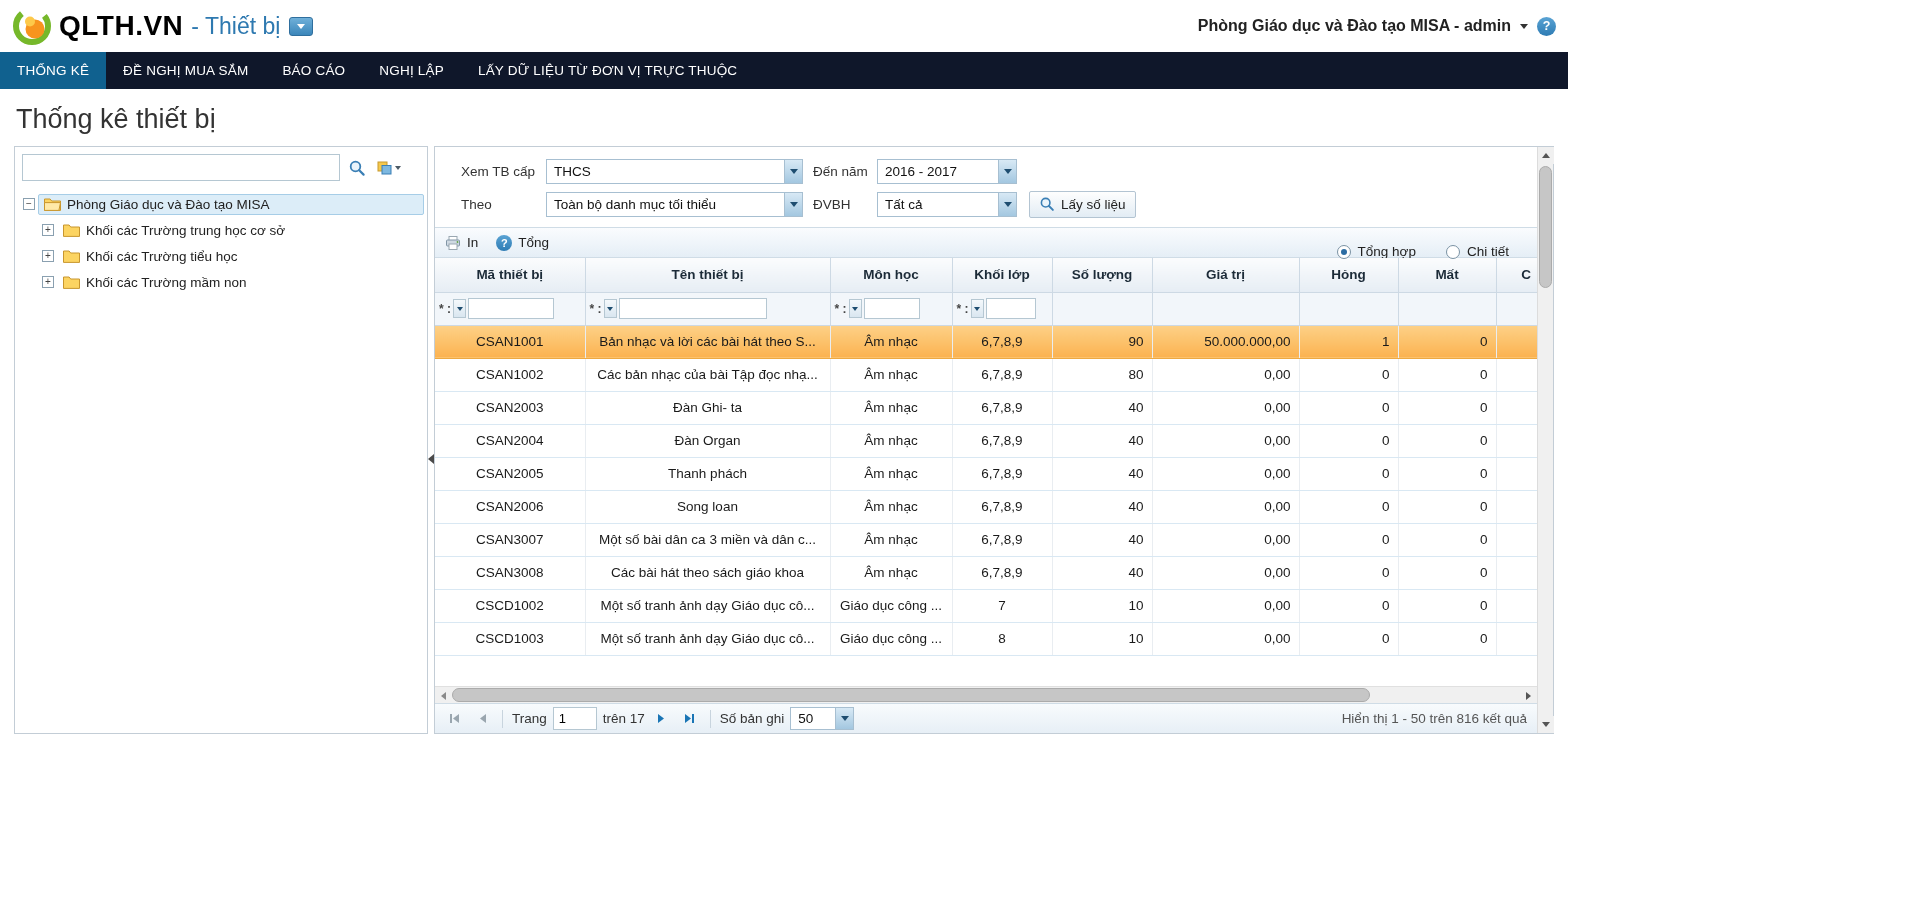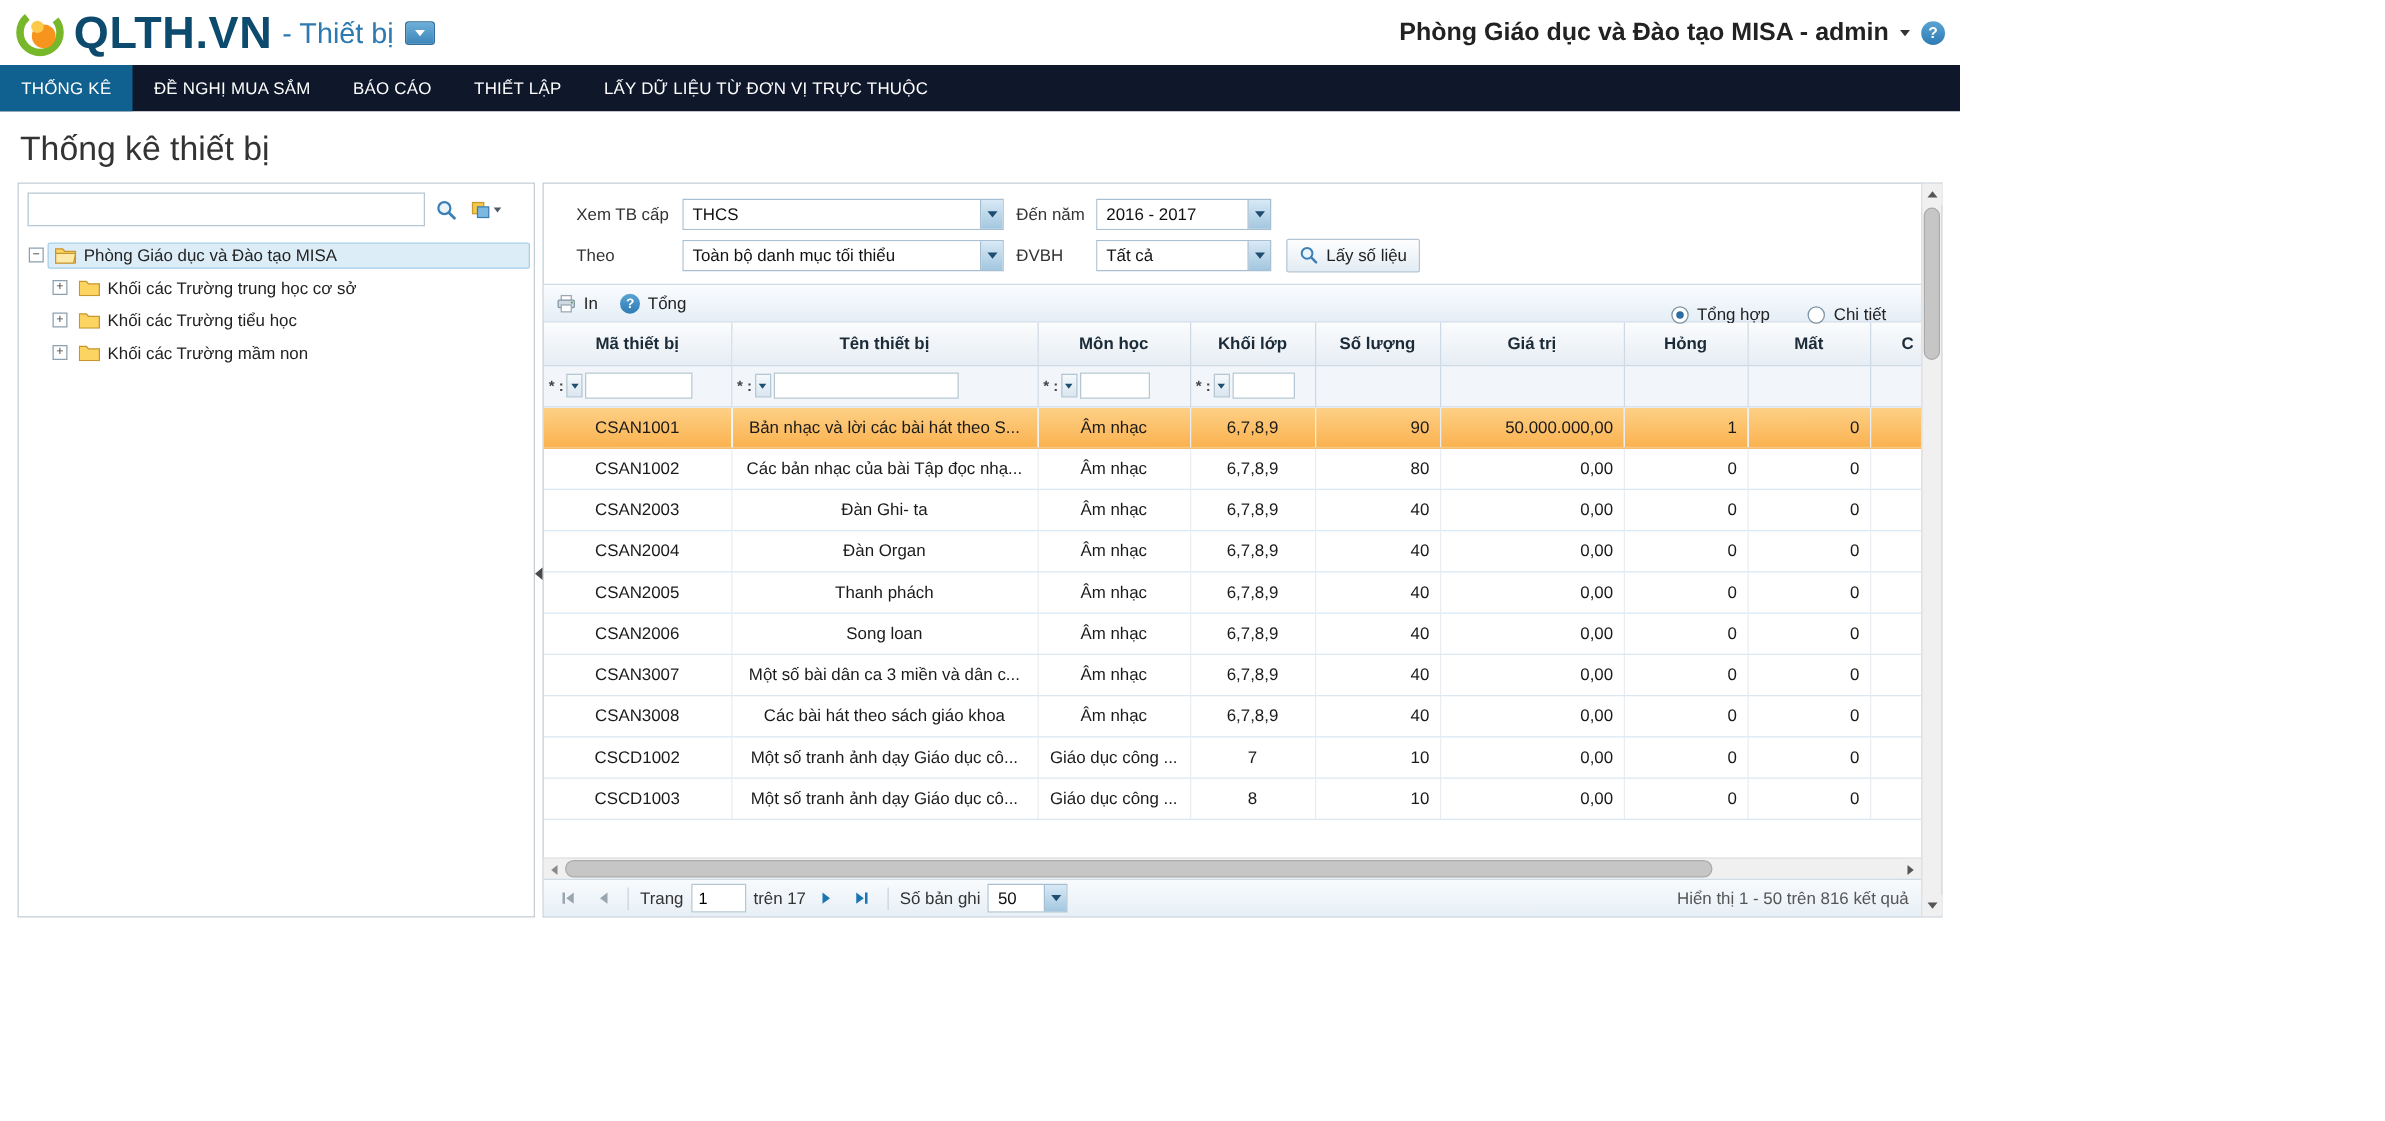--- a/index.html
+++ b/index.html
@@ -8,30 +8,30 @@
     font-family:"Liberation Sans","DejaVu Sans",sans-serif;
     color:#1a1a1a;
     width:1908px; min-height:897px; overflow:hidden;
   }
   .app { width:1568px; position:relative; }
 
   
   .header { height:52px; display:flex; align-items:center; padding:0 12px; background:#fff; }
   .logo { display:flex; align-items:center; cursor:pointer; }
   .logo-icon { width:40px; height:40px; margin-right:7px; }
-  .logo-text { color:#0c4a6e; font-size:36px; font-weight:bold; letter-spacing:0.5px; }
+  .logo-text { color:#000000; font-size:28px; font-weight:bold; letter-spacing:0.5px; }
   .logo-suffix { color:#2e79b0; font-size:23px; margin-left:8px; }
   .title-dd {
     width:24px; height:19px; margin-left:9px; border-radius:3px;
     background:linear-gradient(#6fb0d9,#3b86ba); border:1px solid #2f6f9e;
     display:inline-flex; align-items:center; justify-content:center; cursor:pointer;
   }
   .tri-white { width:0; height:0; border-left:4px solid transparent; border-right:4px solid transparent; border-top:5px solid #fff; }
   .header-right { margin-left:auto; display:flex; align-items:center; gap:9px; }
-  .user-text { font-weight:bold; font-size:20px; color:#222; }
+  .user-text { font-weight:bold; font-size:16px; color:#222; }
   .caret-dark { width:0; height:0; border-left:4px solid transparent; border-right:4px solid transparent; border-top:5px solid #333; cursor:pointer; }
   .help-circle {
     width:19px; height:19px; border-radius:50%; background:linear-gradient(#5aa3d4,#2e7cb4);
     color:#fff; font-weight:bold; font-size:12.5px; display:inline-flex; align-items:center; justify-content:center; cursor:pointer;
   }
 
   
   .nav { background:#0f172a; height:37px; display:flex; }
   .nav-item {
     color:#fff; font-size:13.5px; padding:0 17px; display:flex; align-items:center;
@@ -183,21 +183,21 @@
       <span class="user-text">Phòng Giáo dục và Đào tạo MISA - admin</span>
       <span class="caret-dark"></span>
       <span class="help-circle">?</span>
     </div>
   </div>
 
   <div class="nav">
     <div class="nav-item active">THỐNG KÊ</div>
     <div class="nav-item">ĐỀ NGHỊ MUA SẮM</div>
     <div class="nav-item">BÁO CÁO</div>
-    <div class="nav-item">THIẾT LẬP</div>
+    <div class="nav-item">NGHỊ LẬP</div>
     <div class="nav-item">LẤY DỮ LIỆU TỪ ĐƠN VỊ TRỰC THUỘC</div>
   </div>
 
   <h1 class="page-title">Thống kê thiết bị</h1>
 
   <div class="content">
 
     <div class="tree-panel">
       <div class="tree-search">
         <input type="text" value="" style="">

